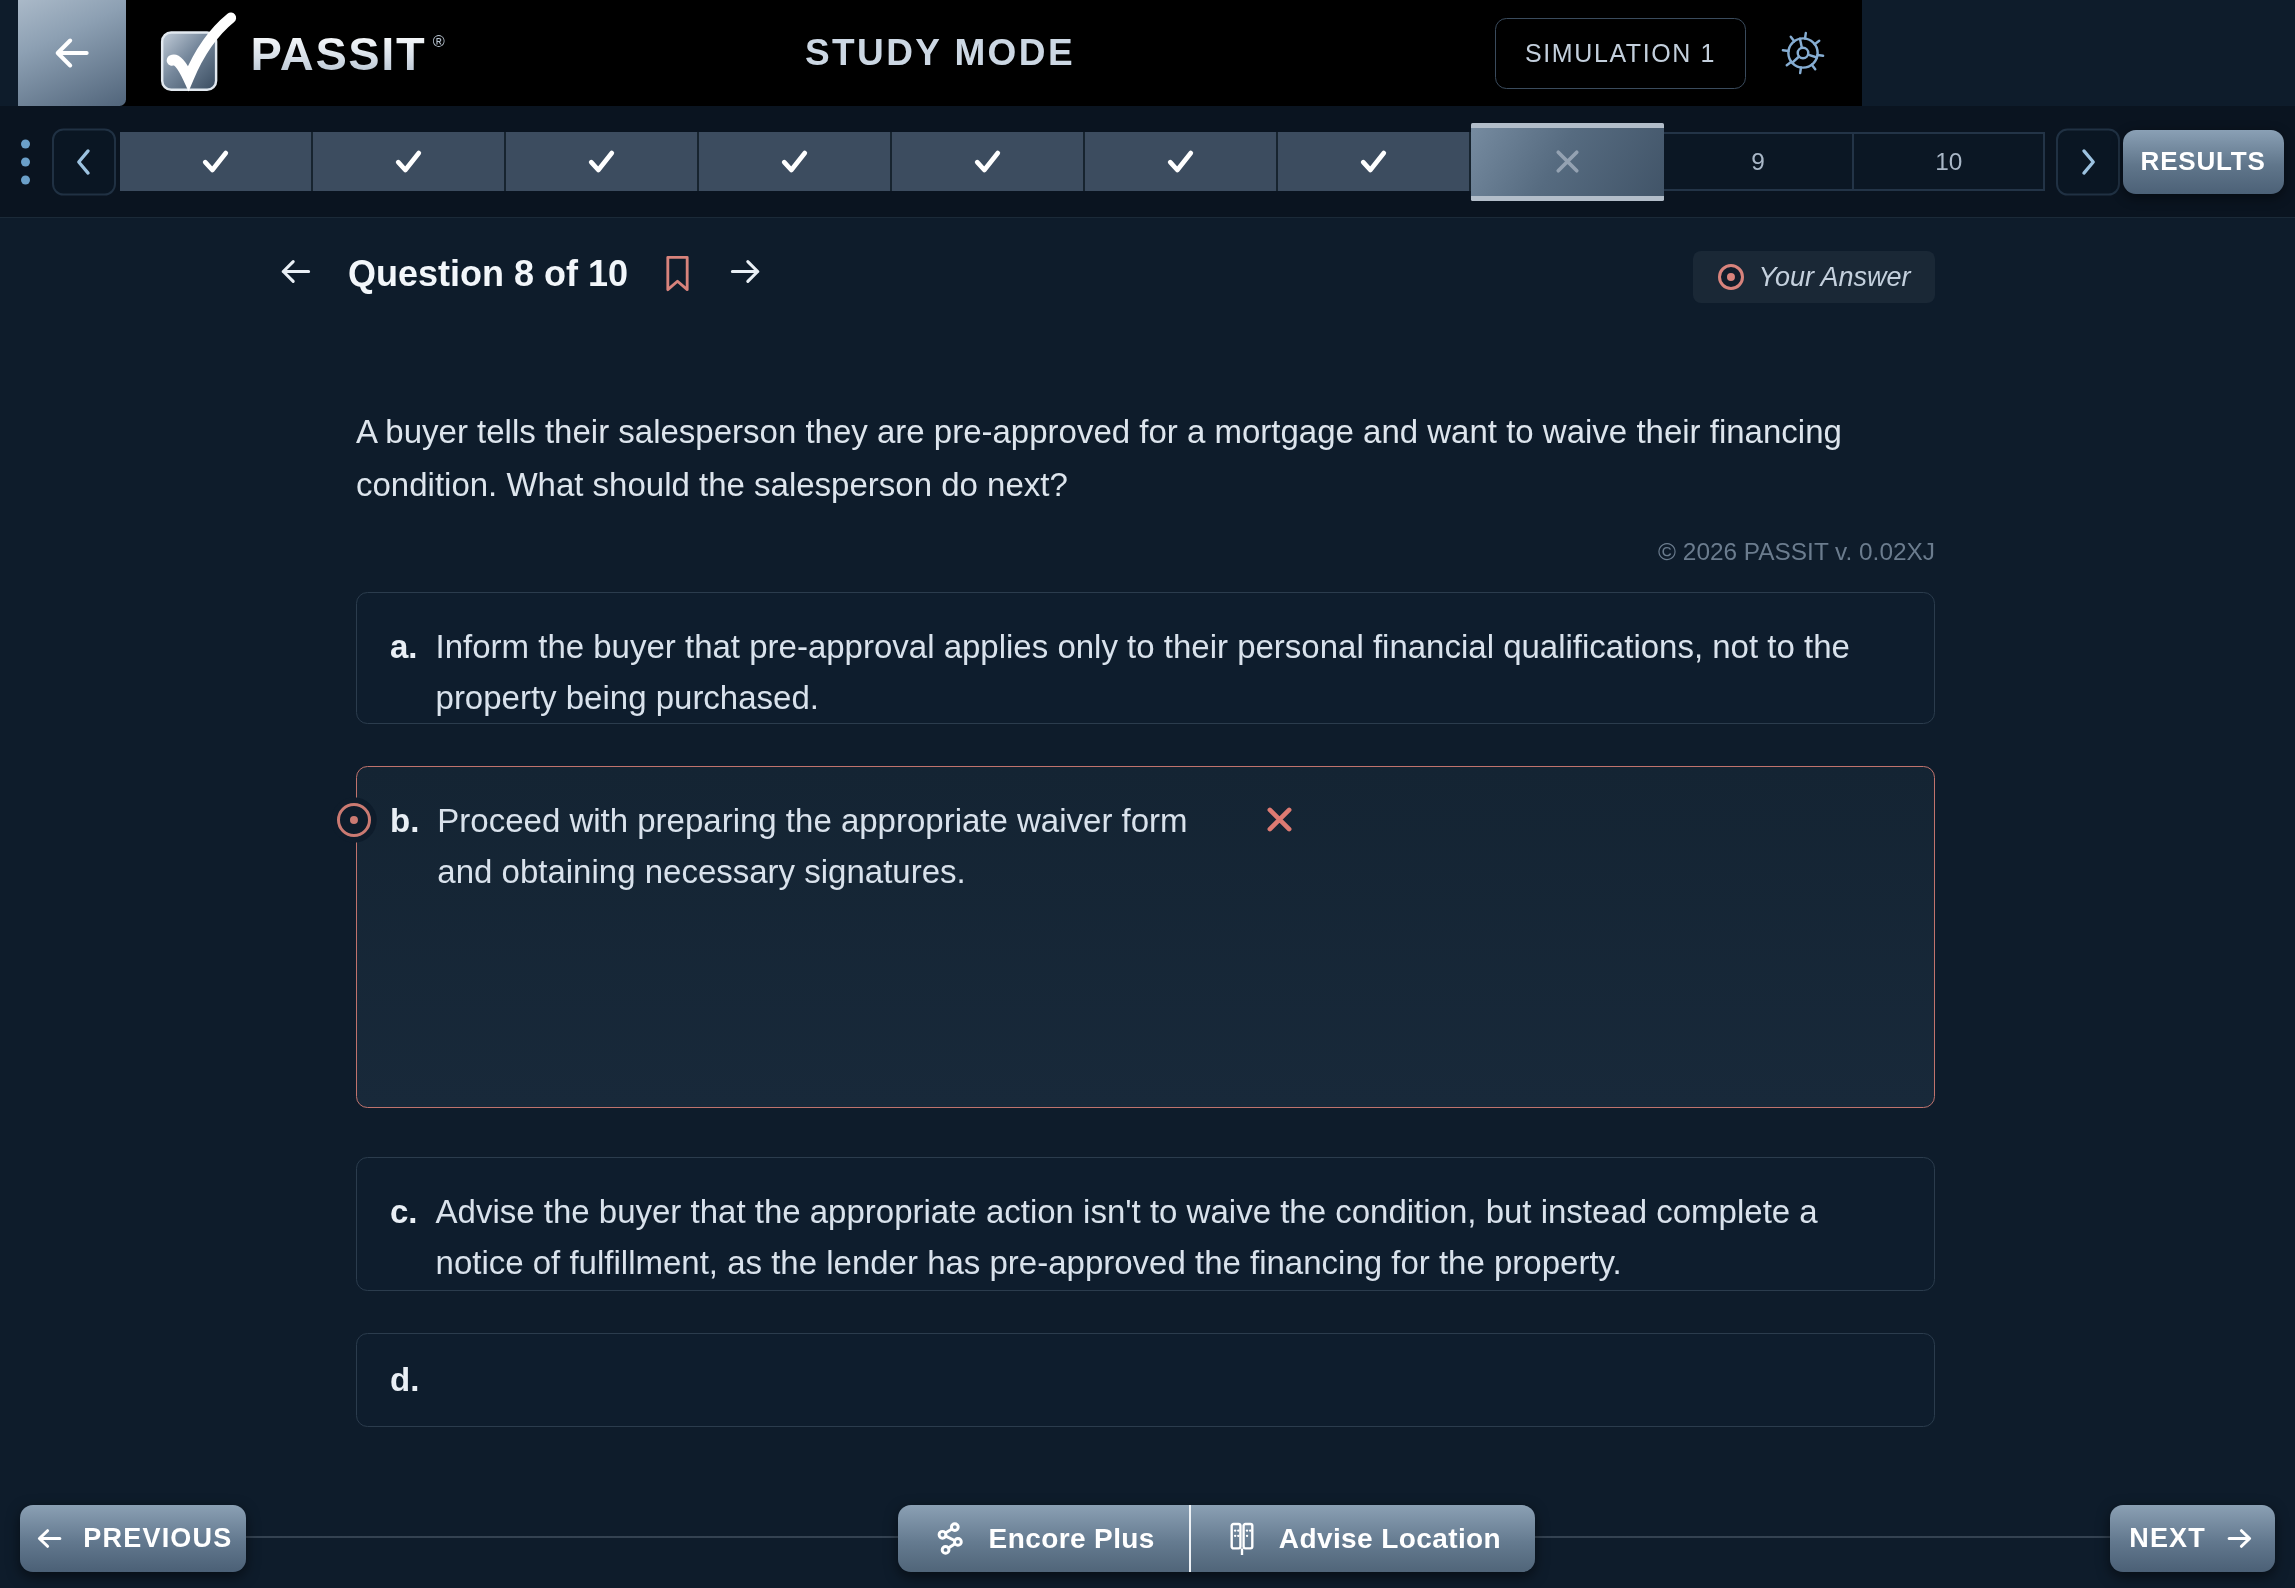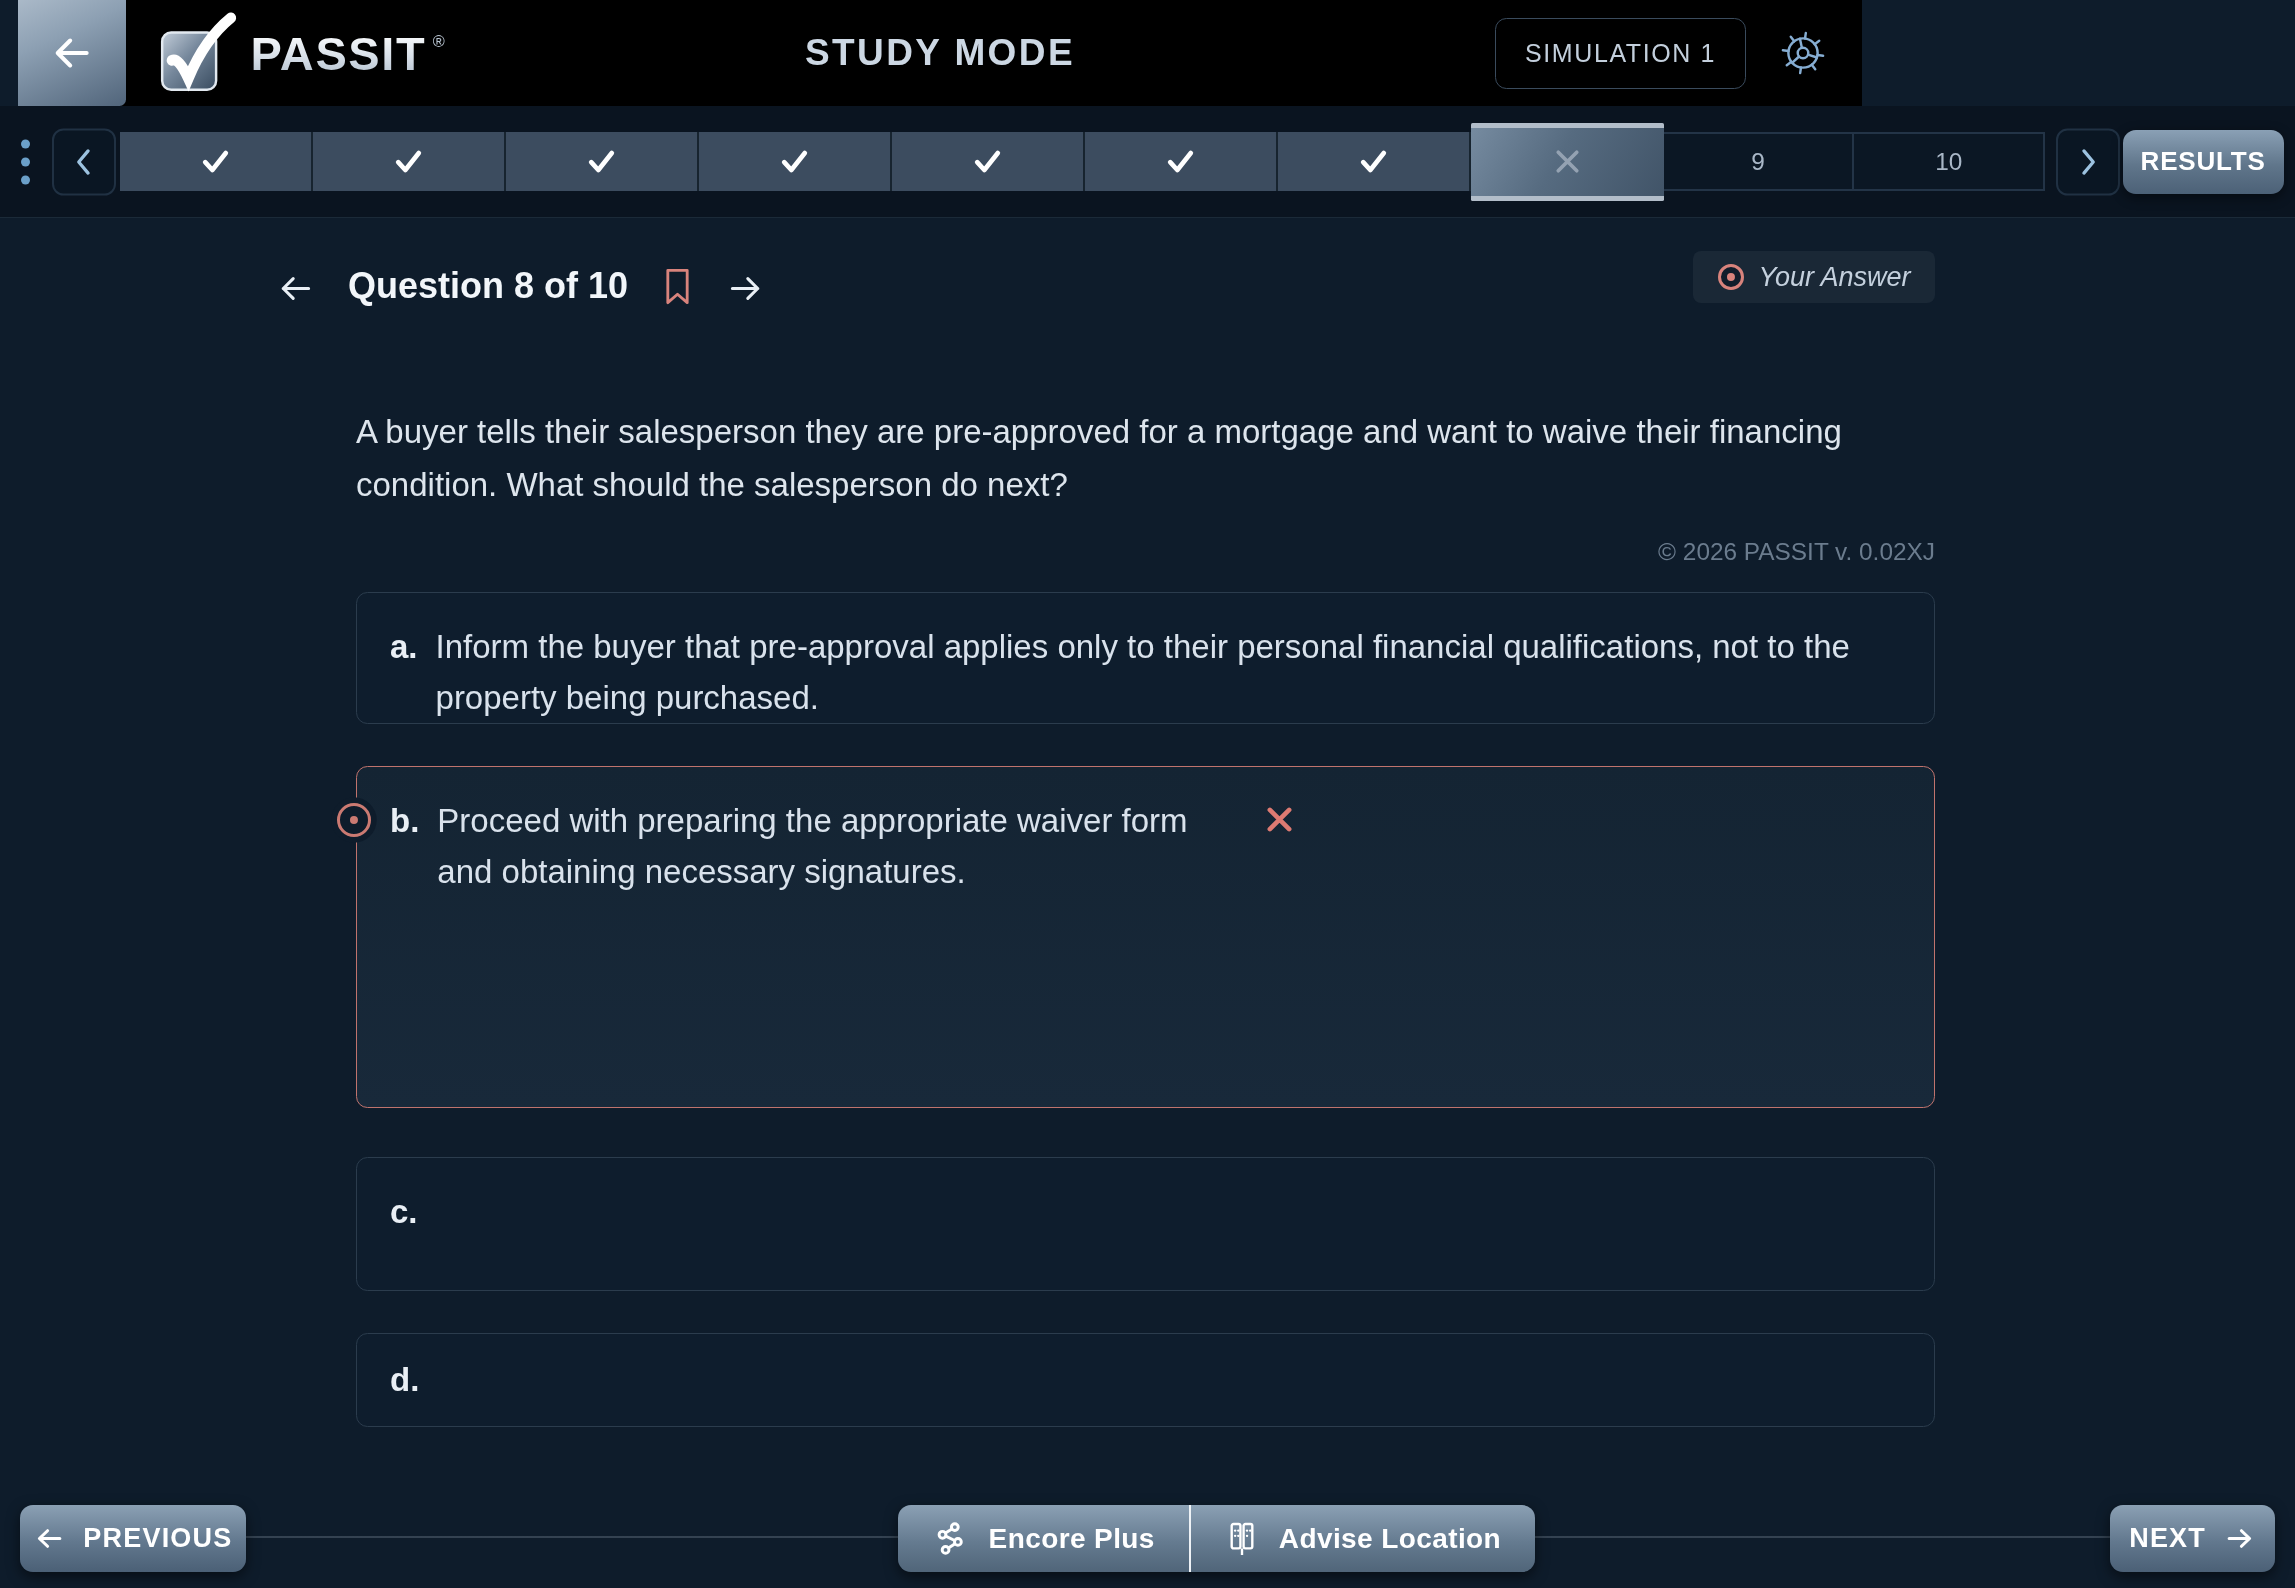--- a/index.html
+++ b/index.html
@@ -75,21 +75,21 @@
   .results-btn {
     position:absolute; right:11.4px; top:50%; transform:translateY(-50%);
     width:161px; height:64px; border:none; border-radius:13px; cursor:pointer;
     background:linear-gradient(180deg,#8aa0b5 0%,#60768b 55%,#4c6177 100%);
     color:#fff; font-size:26px; font-weight:800; letter-spacing:0.8px;
     font-family:inherit; box-shadow:0 3.3px 11.4px rgba(0,0,0,0.45);
   }
   
   .q-header {
     position:absolute; left:277px; top:253px; height:54px;
-    display:flex; align-items:flex-end; gap:34px;
+    display:flex; align-items:flex-start; gap:34px;
   }
   .q-title { font-size:36px; font-weight:700; color:#f2f6fa; }
   .icon-btn { background:none; border:none; cursor:pointer; display:flex; align-items:center; }
   .your-answer {
     position:absolute; right:360px; top:251px; height:52px;
     background:#1a2836; border-radius:8.1px; display:flex; align-items:center;
     gap:14.7px; padding:0 24.4px; cursor:default;
   }
   .ya-ring { width:26px; height:26px; border-radius:50%; border:3.3px solid #d8837c;
     position:relative; background:#101d2b; }
@@ -320,20 +320,21 @@
   </div>
   <div class="feedback">
     <svg class="x-icon" width="33" height="33" viewBox="0 0 24 24">
         <path d="M5 5l14 14M19 5L5 19" fill="none" stroke="#dd7a72" stroke-width="3.4" stroke-linecap="round"></path>
       </svg>
   </div>
 </div>
 
 <div class="card c">
   <span class="letter">c.</span>
+  <span class="ans-text">Advise the buyer that the appropriate action isn't to waive the condition, but instead complete a notice of fulfillment, as the lender has pre-approved the financing for the property.</span>
 </div>
 
 <div class="card d">
   <span class="letter">d.</span>
 </div>
 
 <div class="footer-line"></div>
 
 <button class="btn-grad prev-btn">
   <svg width="31" height="31" viewBox="0 0 24 24">

